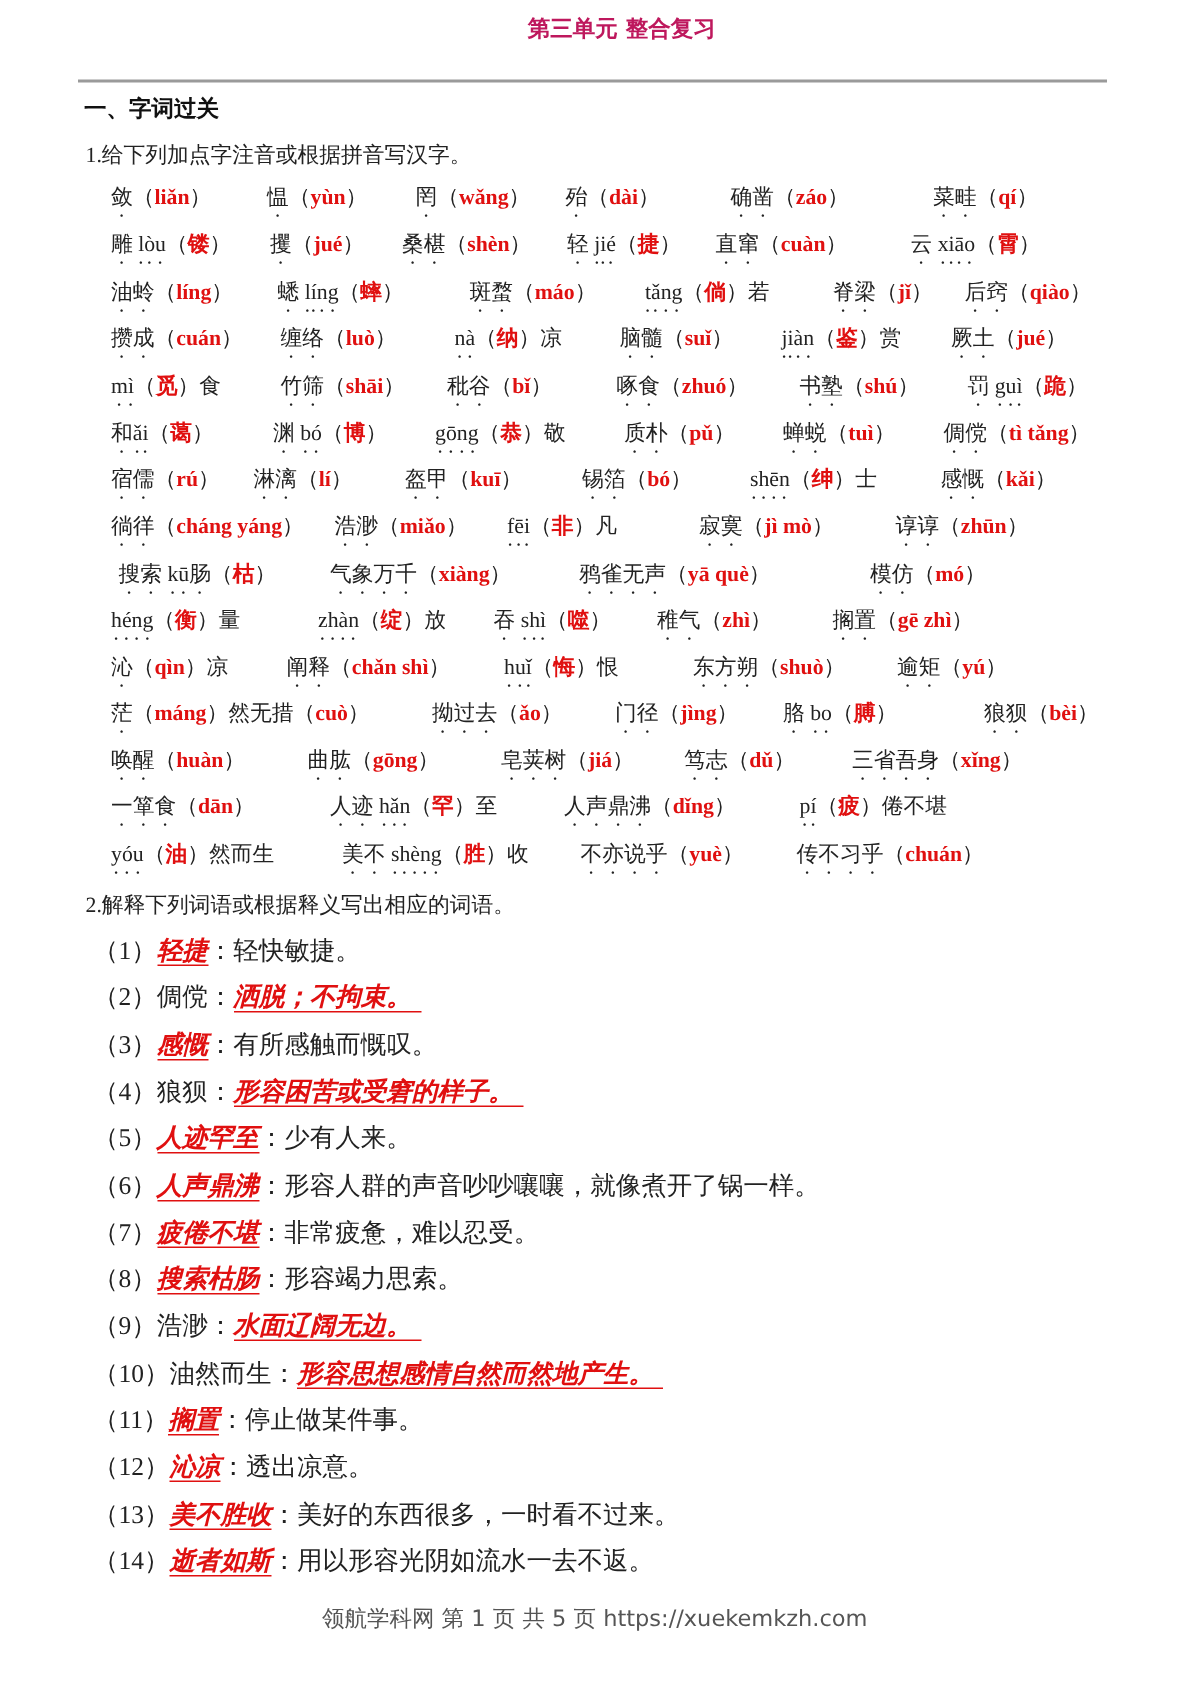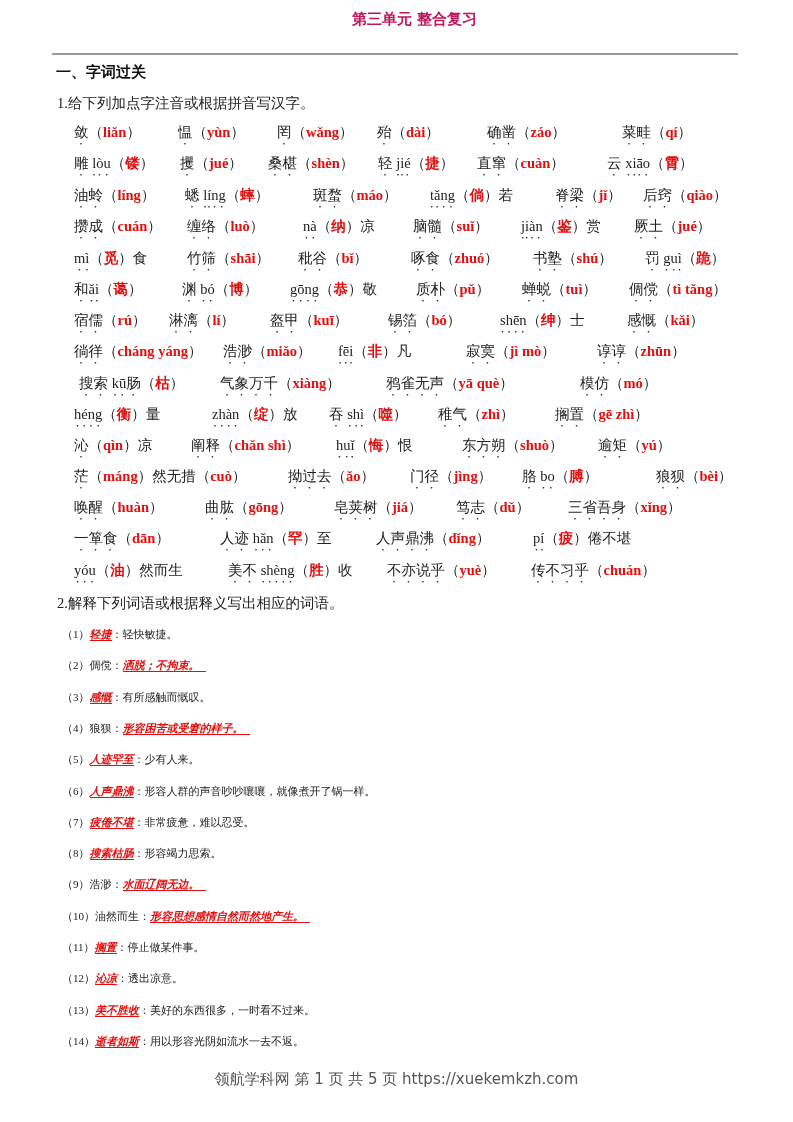--- a/index.html
+++ b/index.html
@@ -8,21 +8,21 @@
   .page-title { position: absolute; top: 10px; left: 0; width: 793px; text-align: center;
                 font-size: 15px; font-weight: bold; color: #be185d; font-family: "DejaVu Sans", sans-serif; padding-left: 18px; }
   .rule { position: absolute; top: 53px; left: 52px; width: 686px; height: 2px; background: #9a9a9a; }
   .section-title { position: absolute; top: 63px; left: 56px; font-size: 15px; font-weight: bold;
                    font-family: "DejaVu Sans", sans-serif; color: #111; }
   .q-title { position: absolute; left: 57px; font-size: 14.5px; color: #222; }
   .row { position: absolute; left: 0; width: 693px; height: 22px; }
   .item { position: absolute; top: 0; white-space: nowrap; font-size: 14.5px; line-height: 20px; }
   .item .dot { text-emphasis: dot; -webkit-text-emphasis: dot; text-emphasis-position: under; -webkit-text-emphasis-position: under; }
   .ans { color: #e01010; font-weight: bold; }
-  .def { position: absolute; left: 62px; font-size: 11px; white-space: nowrap; line-height: 20px; }
+  .def { position: absolute; left: 62px; font-size: 17px; white-space: nowrap; line-height: 20px; }
   .def .term-ans { color: #e01010; font-weight: bold; font-style: italic; border-bottom: 1.5px solid #e01010; }
   .def .meaning-ans { color: #e01010; font-weight: bold; font-style: italic; border-bottom: 1.5px solid #e01010; padding-right: 6px; }
   .footer { position: absolute; top: 1070px; left: 0; width: 793px; text-align: center;
             font-size: 15px; color: #555; font-family: "DejaVu Sans", sans-serif; }
 </style>
 </head>
 <body>
 
 <div class="page-title">第三单元  整合复习</div>
 <div class="rule"></div>

